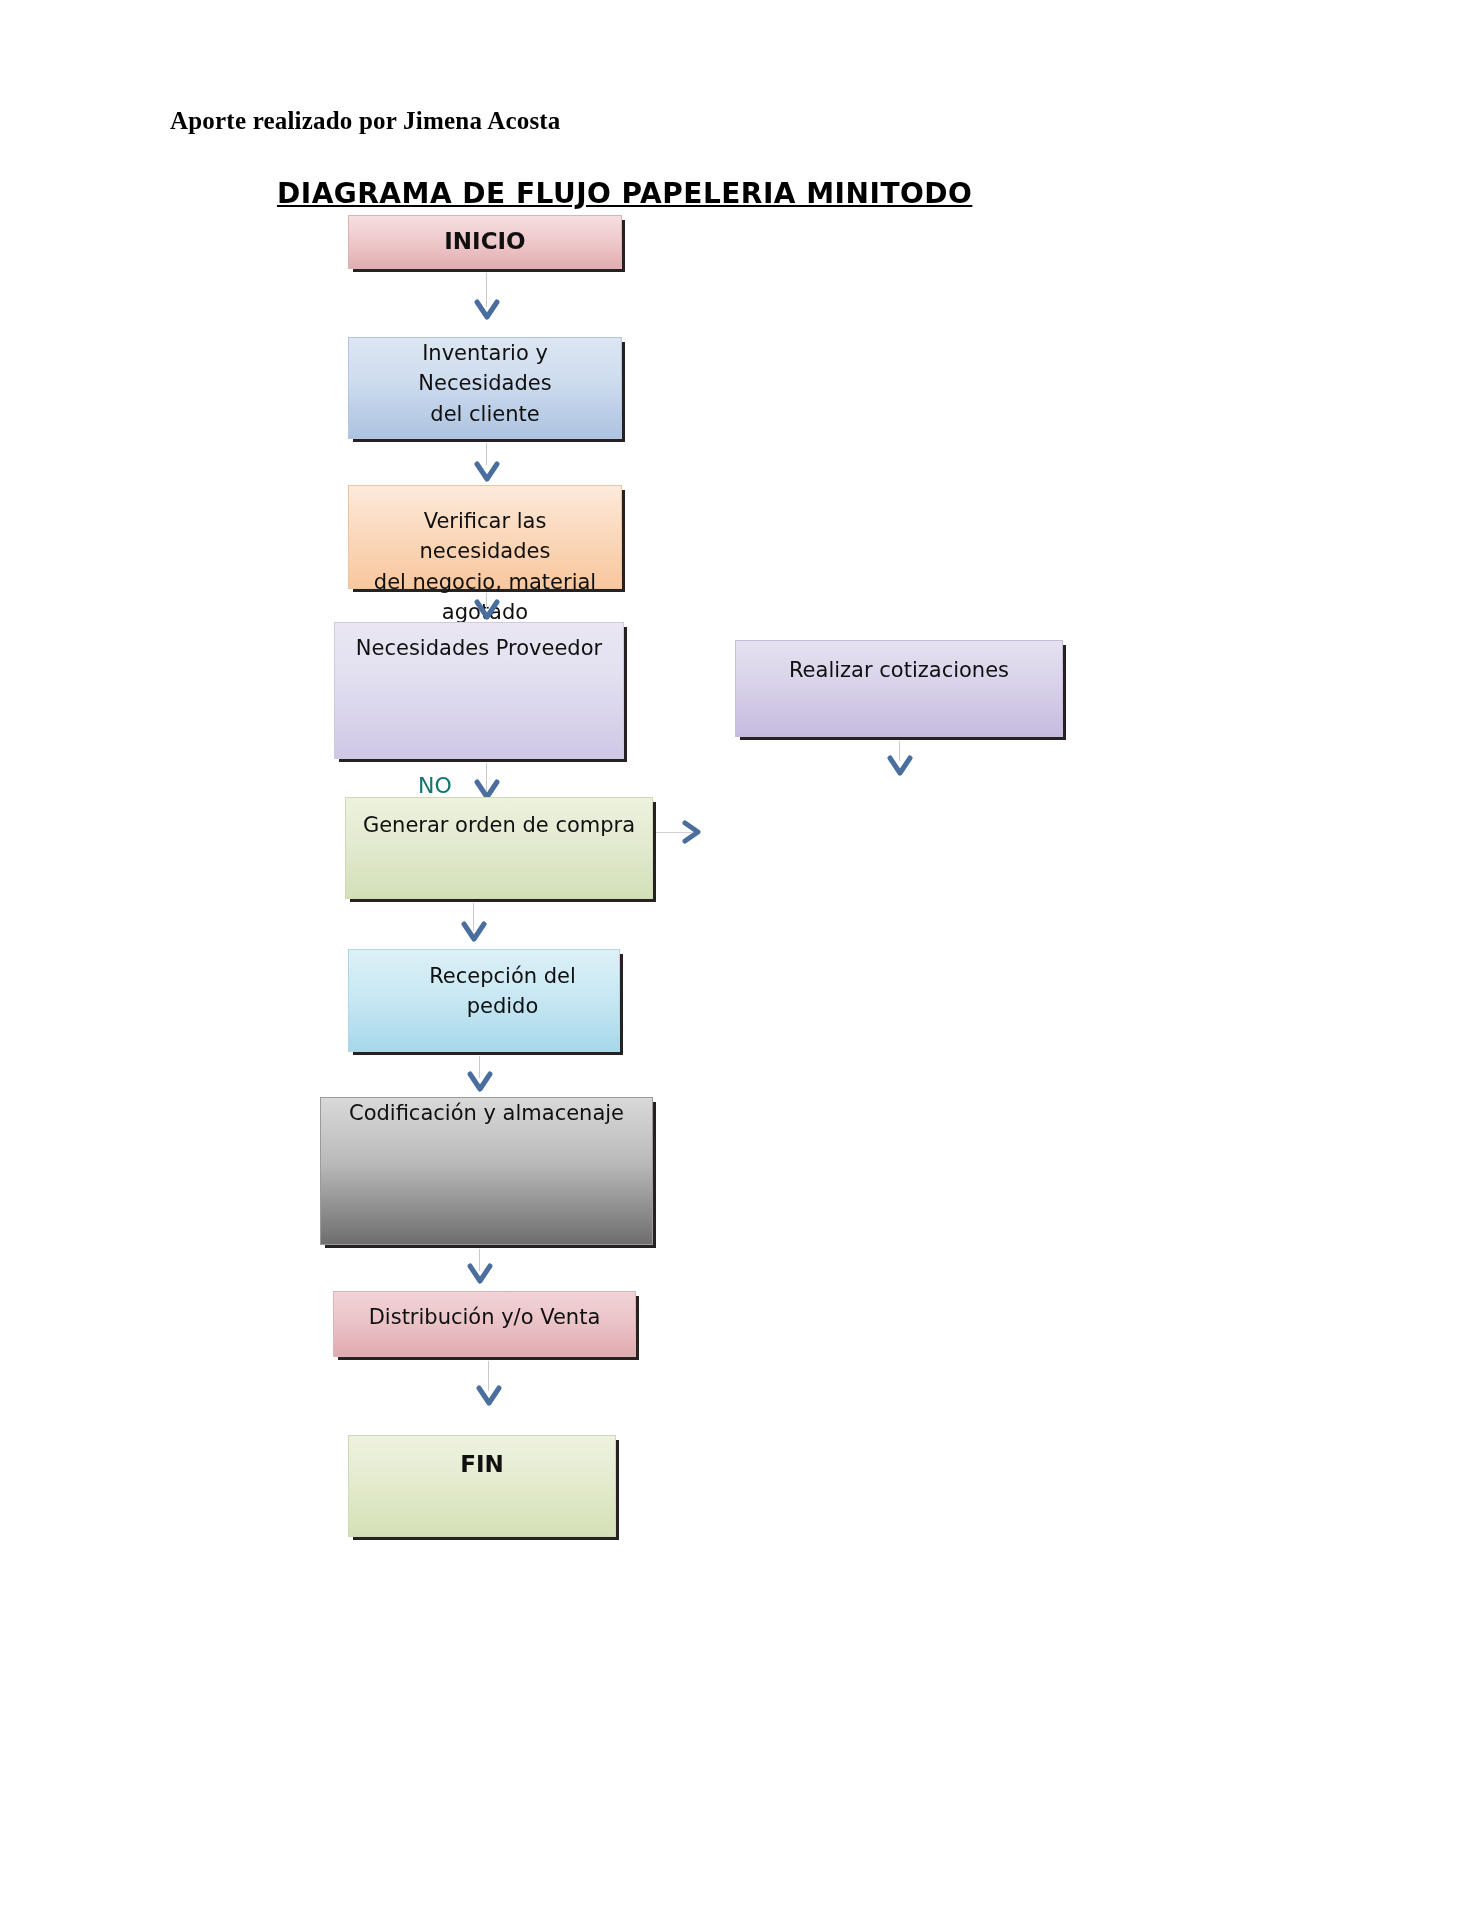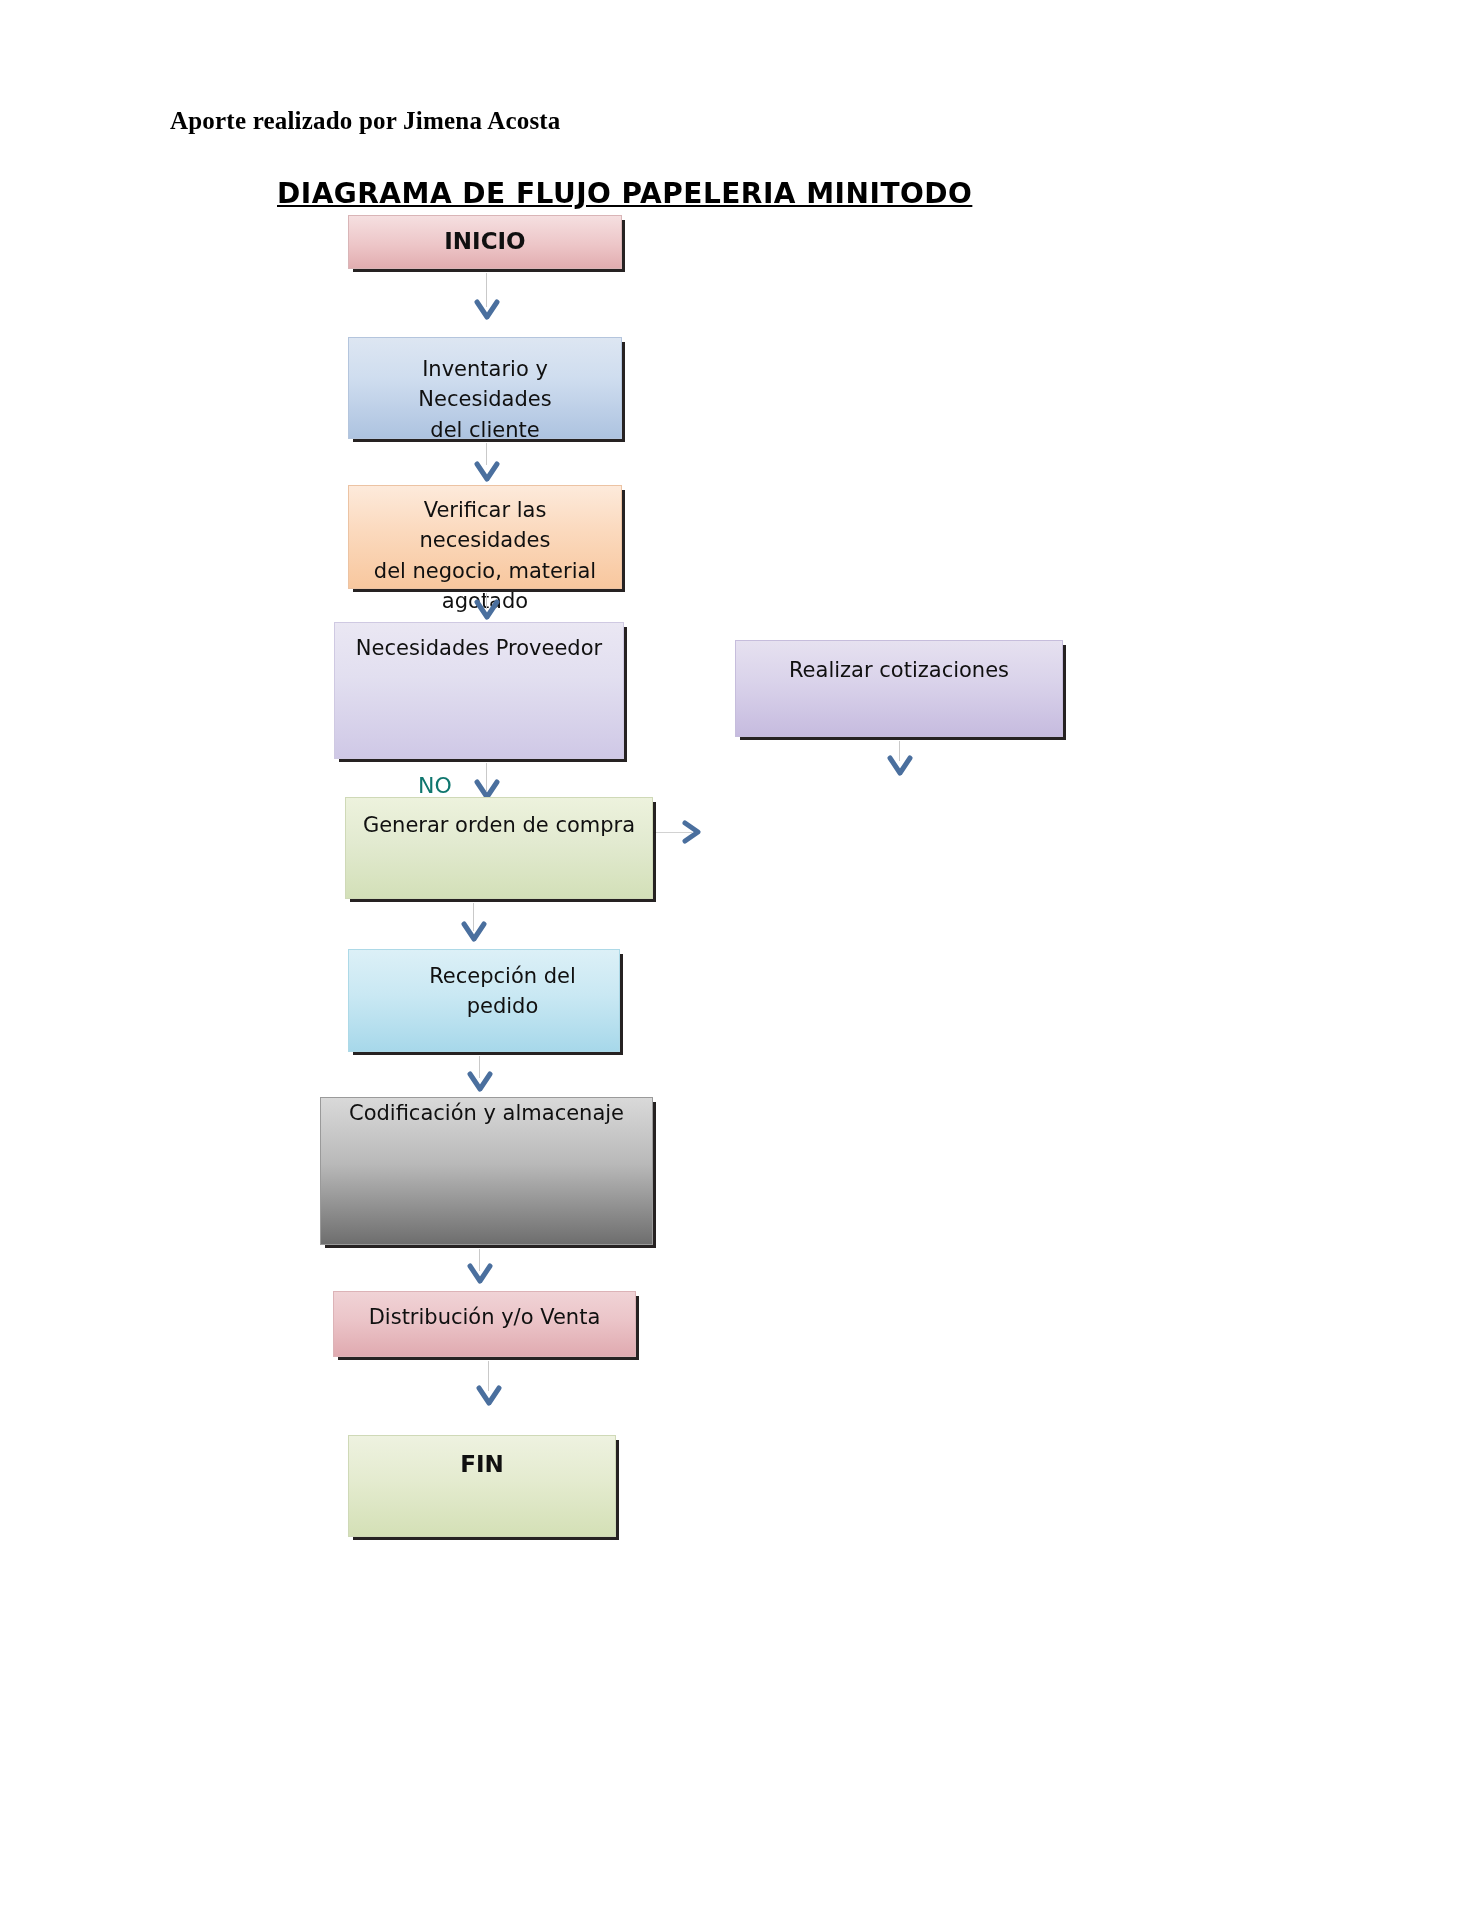--- a/index.html
+++ b/index.html
@@ -110,33 +110,33 @@
     <span class="txt">INICIO</span>
   </div>
 
   <div class="vline" style="left:486px; top:236px; height:34px;"></div>
   <div class="chev" style="left:474px; top:262px;">
     <svg viewBox="0 0 26 24">
         <path d="M3 3 L13 18 L23 3" fill="none" stroke="currentColor" stroke-width="5" stroke-linecap="round" stroke-linejoin="round"></path>
       </svg>
   </div>
 
-  <div class="node g-blue" style="left:348px; top:300px; width:274px; height:102px; padding-top:16px;">
+  <div class="node g-blue" style="left:348px; top:300px; width:274px; height:102px; padding-top:0;">
     <span class="txt">Inventario y Necesidades</span>
     <span class="txt">del cliente</span>
   </div>
 
   <div class="vline" style="left:486px; top:406px; height:22px;"></div>
   <div class="chev" style="left:474px; top:424px;">
     <svg viewBox="0 0 26 24">
         <path d="M3 3 L13 18 L23 3" fill="none" stroke="currentColor" stroke-width="5" stroke-linecap="round" stroke-linejoin="round"></path>
       </svg>
   </div>
 
-  <div class="node g-orange" style="left:348px; top:448px; width:274px; height:104px; padding-top:9px;">
+  <div class="node g-orange" style="left:348px; top:448px; width:274px; height:104px; padding-top:20px;">
     <span class="txt">Verificar las necesidades</span>
     <span class="txt">del negocio, material</span>
     <span class="txt">agotado</span>
   </div>
 
   <div class="vline" style="left:486px; top:556px; height:16px;"></div>
   <div class="chev" style="left:474px; top:562px;">
     <svg viewBox="0 0 26 24">
         <path d="M3 3 L13 18 L23 3" fill="none" stroke="currentColor" stroke-width="5" stroke-linecap="round" stroke-linejoin="round"></path>
       </svg>

